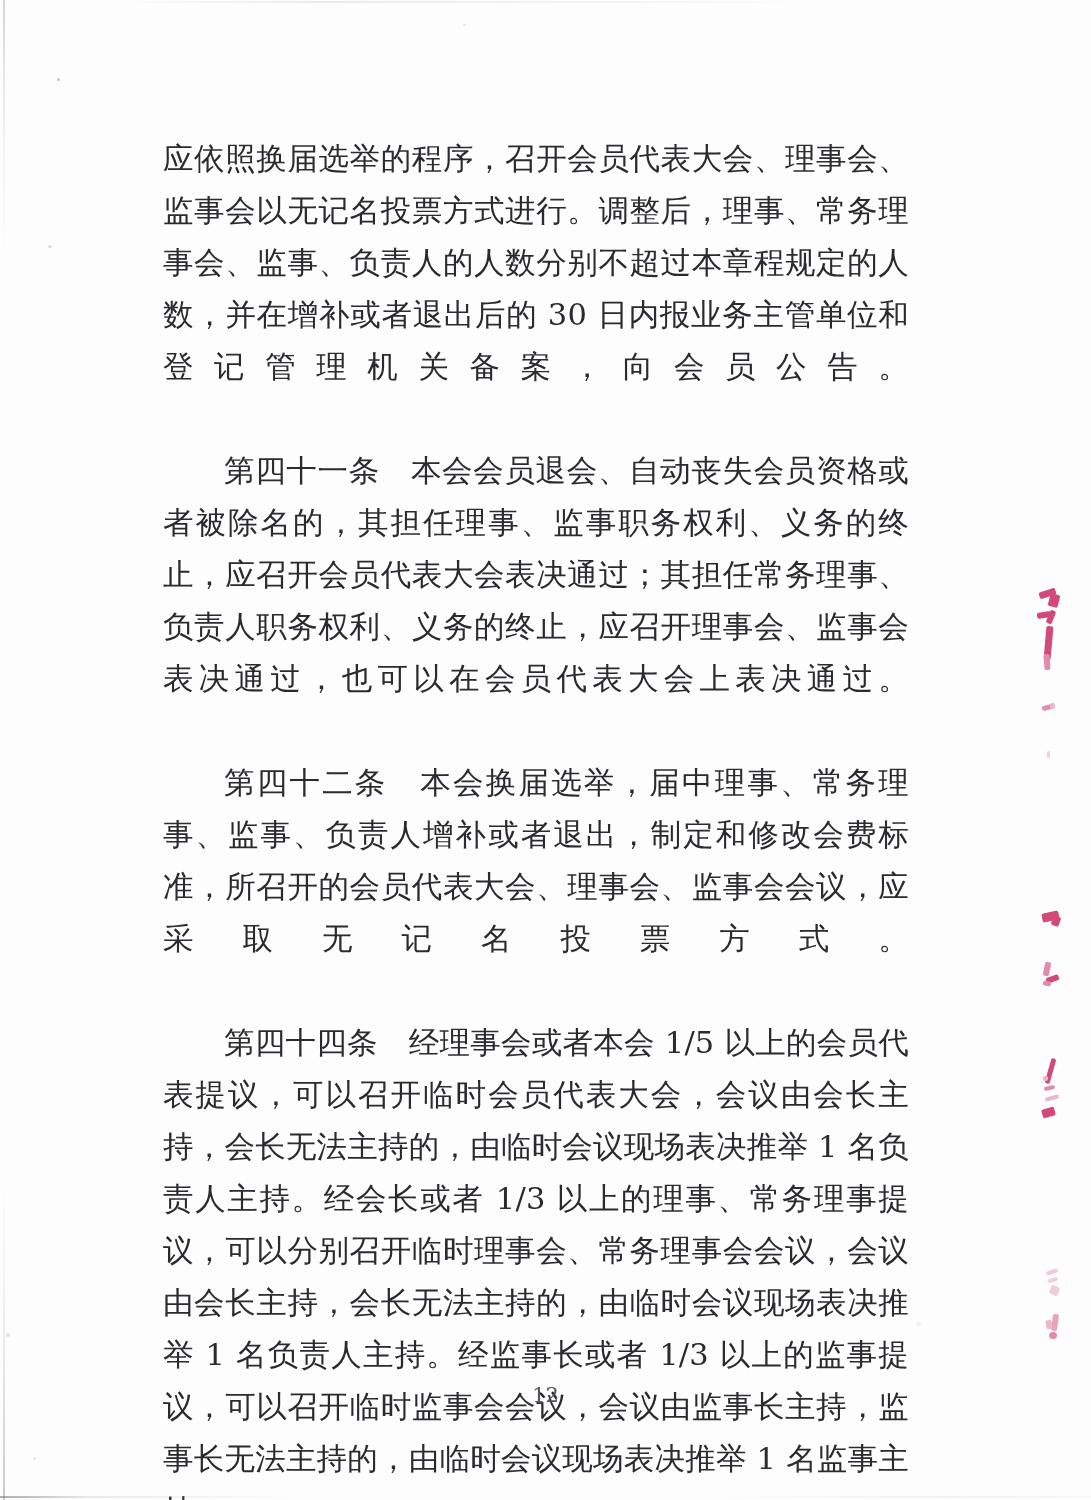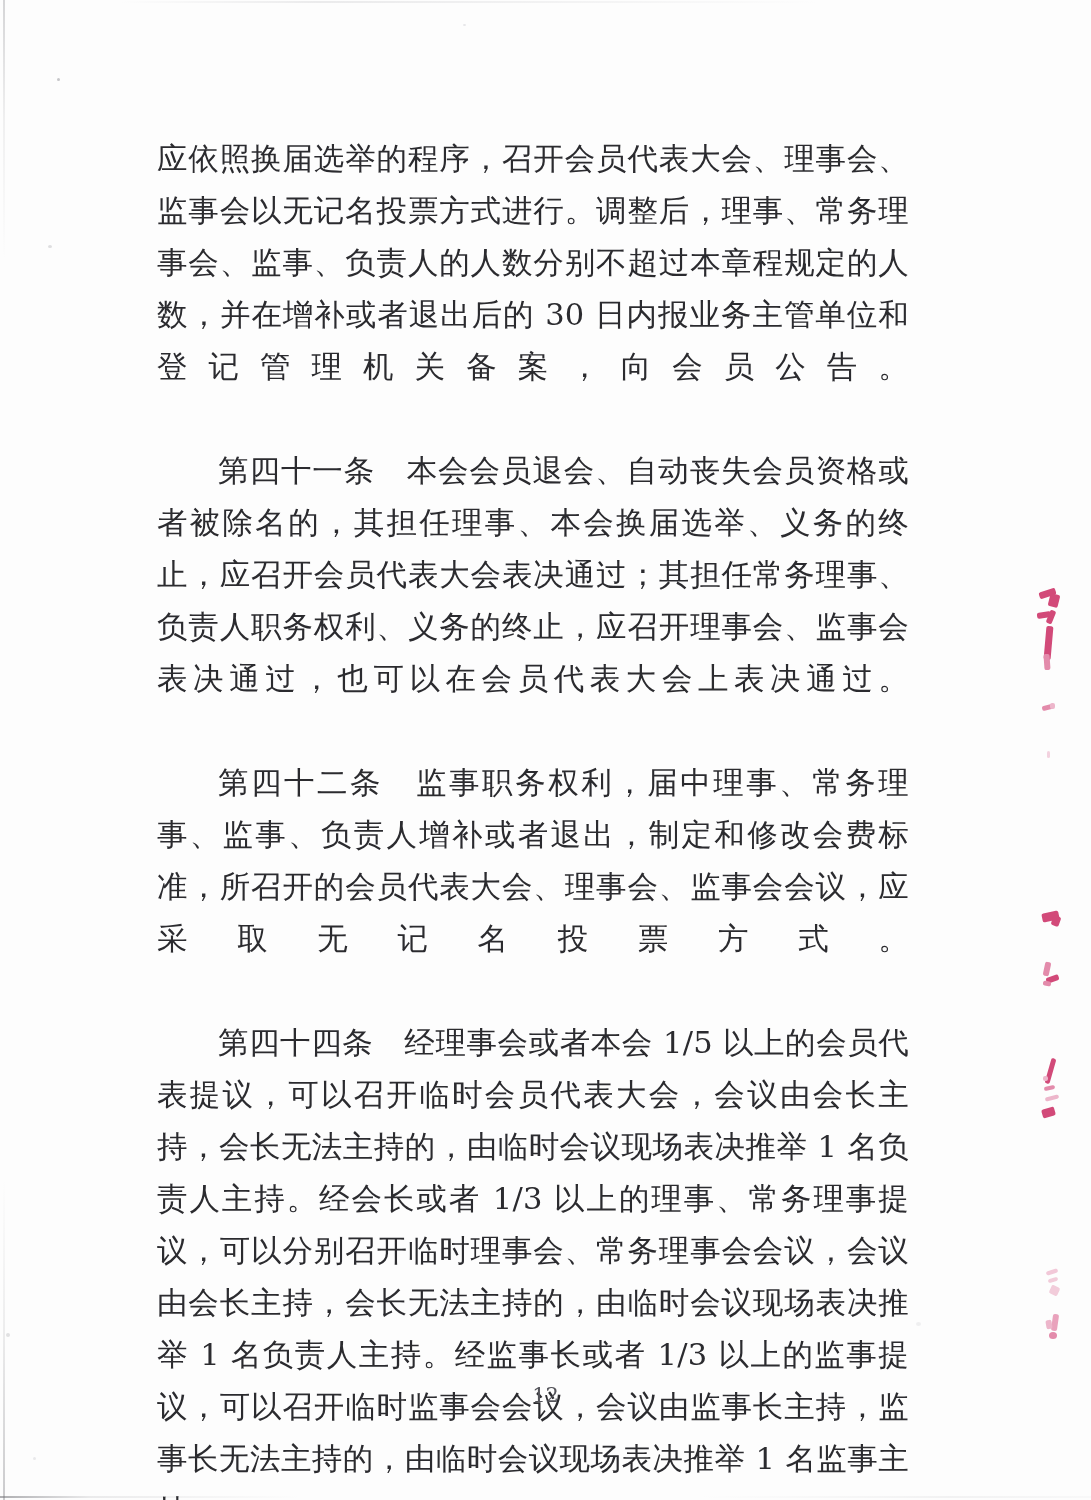--- a/index.html
+++ b/index.html
@@ -63,21 +63,21 @@
   }
 
   
   #body-text {
     position: absolute;
     left: 149px;
     top: 133px;
     width: 760px;
   }
   .para {
-    margin: 0 0 0 8px;
+    margin: 0 0 0 14px;
     font-size: 30.5px;
     line-height: 52px;
     color: #2b2b2f;
     text-align: justify;
     text-justify: inter-character;
     letter-spacing: 0.2px;
     font-weight: 400;
     -webkit-font-smoothing: none;
   }
   .para.indent { text-indent: 61px; }
@@ -121,23 +121,23 @@
   <div class="speck" style="left:48px;top:245px;width:4px;height:3px;opacity:.55;"></div>
   <div class="speck" style="left:463px;top:24px;width:3px;height:2px;opacity:.4;"></div>
   <div class="speck" style="left:6px;top:1333px;width:4px;height:4px;opacity:.5;"></div>
   <div class="speck" style="left:33px;top:1457px;width:3px;height:3px;opacity:.35;"></div>
   <div class="speck" style="left:916px;top:1322px;width:5px;height:4px;opacity:.25;"></div>
 
   <div id="body-text">
 
     <p class="para">应依照换届选举的程序，召开会员代表大会、理事会、监事会以无记名投票方式进行。调整后，理事、常务理事会、监事、负责人的人数分别不超过本章程规定的人数，并在增补或者退出后的 30 日内报业务主管单位和登记管理机关备案，向会员公告。</p>
 
-    <p class="para indent">第四十一条　本会会员退会、自动丧失会员资格或者被除名的，其担任理事、本会换届选举、义务的终止，应召开会员代表大会表决通过；其担任常务理事、负责人职务权利、义务的终止，应召开理事会、监事会表决通过，也可以在会员代表大会上表决通过。</p>
+    <p class="para indent">第四十一条　本会会员退会、自动丧失会员资格或者被除名的，其担任理事、监事职务权利、义务的终止，应召开会员代表大会表决通过；其担任常务理事、负责人职务权利、义务的终止，应召开理事会、监事会表决通过，也可以在会员代表大会上表决通过。</p>
 
-    <p class="para indent">第四十二条　监事职务权利，届中理事、常务理事、监事、负责人增补或者退出，制定和修改会费标准，所召开的会员代表大会、理事会、监事会会议，应采取无记名投票方式。</p>
+    <p class="para indent">第四十二条　本会换届选举，届中理事、常务理事、监事、负责人增补或者退出，制定和修改会费标准，所召开的会员代表大会、理事会、监事会会议，应采取无记名投票方式。</p>
 
 
     <p class="para indent">第四十四条　经理事会或者本会 1/5 以上的会员代表提议，可以召开临时会员代表大会，会议由会长主持，会长无法主持的，由临时会议现场表决推举 1 名负责人主持。经会长或者 1/3 以上的理事、常务理事提议，可以分别召开临时理事会、常务理事会会议，会议由会长主持，会长无法主持的，由临时会议现场表决推举 1 名负责人主持。经监事长或者 1/3 以上的监事提议，可以召开临时监事会会议，会议由监事长主持，监事长无法主持的，由临时会议现场表决推举 1 名监事主持。</p>
 
   </div>
 
   <div id="page-number">12</div>
 
   <div class="seal-frag" style="left:1035px;top:588px;width:56px;height:170px;">
     <div class="seal-stroke" style="left:4px;top:2px;width:17px;height:7px;transform:rotate(-18deg);"></div>

